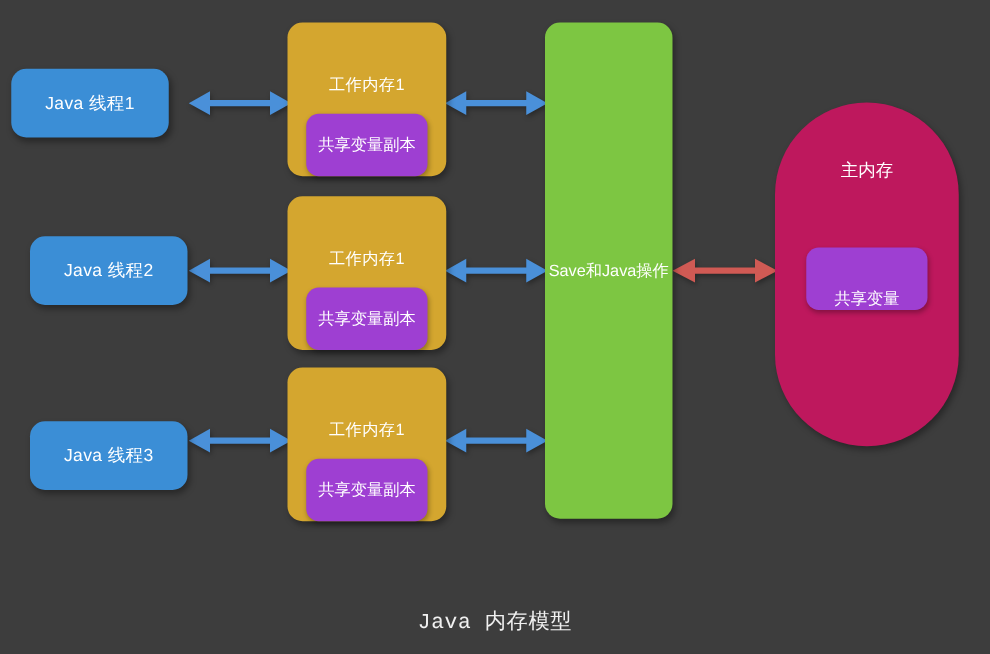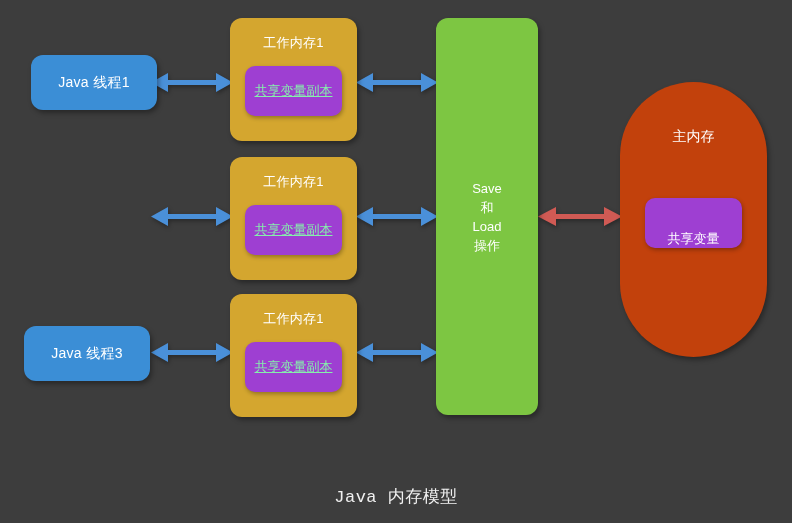--- a/index.html
+++ b/index.html
@@ -42,68 +42,67 @@
     letter-spacing: 0.3px;
   }
 
   
   .work-box {
     width: 127px;
     height: 123px;
     background: #d4a62f;
     border-radius: 12px;
     flex-direction: column;
-    justify-content: flex-start;
+    justify-content: flex-end;
     padding-top: 16px;
   }
   .work-title {
     font-size: 13px;
     color: #ffffff;
     letter-spacing: 0.3px;
   }
 
   
   .copy-box {
     width: 97px;
     height: 50px;
     margin-top: 14px;
     background: #9e3fd2;
     border-radius: 10px;
     display: flex;
     align-items: center;
     justify-content: center;
     font-size: 13px;
-    color: #86efac;
+    color: #ffffff;
     box-shadow: 1px 2px 4px rgba(0,0,0,0.3);
-    text-decoration: underline;
   }
 
   
   .saveload-box {
     left: 436px;
     top: 18px;
     width: 102px;
     height: 397px;
     background: #7dc642;
     border-radius: 12px;
-    flex-direction: column;
+    flex-direction: row;
     font-size: 13px;
     line-height: 19px;
   }
   .saveload-box .line {
     display: block;
   }
 
   
   .mainmem-box {
     left: 620px;
     top: 82px;
     width: 147px;
     height: 275px;
-    background: #c2410c;
+    background: #be185d;
     border-radius: 74px;
     flex-direction: column;
     justify-content: flex-start;
     padding-top: 46px;
   }
   .mainmem-title {
     font-size: 14px;
     color: #ffffff;
   }
   .mainmem-var {
@@ -193,26 +192,29 @@
   </svg>
 
   <svg class="arrow" style="left:538px; top:204px;" width="84" height="25" viewBox="0 0 84 25">
     <g fill="#d05a54">
       <polygon points="0,12.5 18,3 18,22"></polygon>
       <rect x="16" y="10" width="53" height="5"></rect>
       <polygon points="84,12.5 66,3 66,22"></polygon>
     </g>
   </svg>
 
-  <div class="node thread-box" style="left:31px; top:55px;">
+  <div class="node thread-box" style="left:9px; top:55px;">
     <span>Java 线程1</span>
   </div>
 
-
-  <div class="node thread-box" style="left:24px; top:326px;border-radius:12px;">
+  <div class="node thread-box" style="left:24px; top:189px;">
+    <span>Java 线程2</span>
+  </div>
+
+  <div class="node thread-box" style="left:24px; top:337px;border-radius:12px;">
     <span>Java 线程3</span>
   </div>
 
   <div class="node work-box" style="left:230px; top:18px;">
     <span class="work-title">工作内存1</span>
     <div class="copy-box">
       <span>共享变量副本</span>
     </div>
   </div>
 
@@ -226,21 +228,21 @@
   <div class="node work-box" style="left:230px; top:294px;">
     <span class="work-title">工作内存1</span>
     <div class="copy-box">
       <span>共享变量副本</span>
     </div>
   </div>
 
   <div class="node saveload-box">
     <span class="line">Save</span>
     <span class="line">和</span>
-    <span class="line">Load</span>
+    <span class="line">Java</span>
     <span class="line">操作</span>
   </div>
 
   <div class="node mainmem-box">
     <span class="mainmem-title">主内存</span>
     <div class="mainmem-var">
       <span>共享变量</span>
     </div>
   </div>
 

